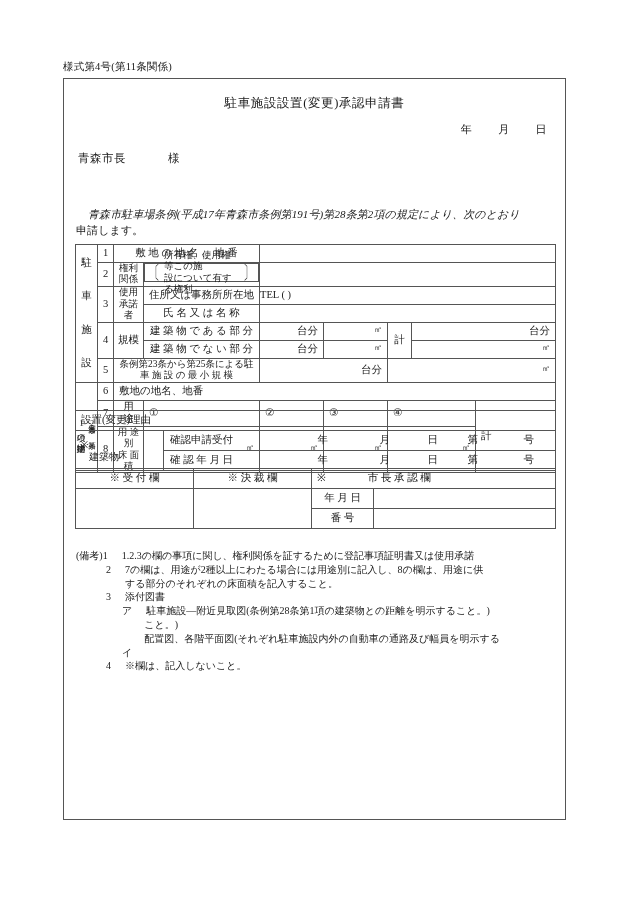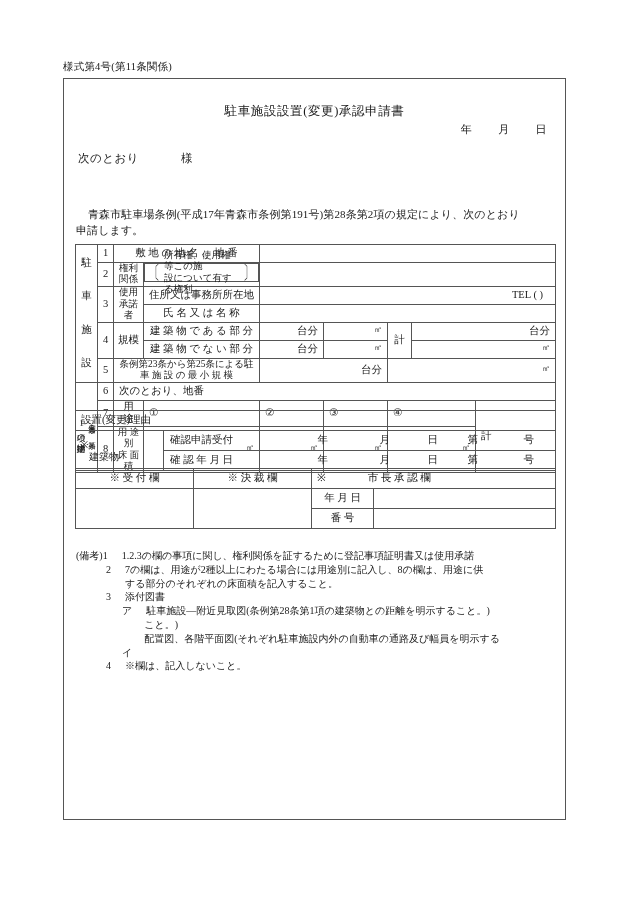--- a/index.html
+++ b/index.html
@@ -35,21 +35,21 @@
     left: 63px;
     top: 78px;
     width: 503px;
     height: 742px;
     border: 1px solid #555;
     box-sizing: border-box;
   }
   .title {
     position: absolute;
     left: 0; right: 0;
-    top: 24px;
+    top: 16px;
     text-align: center;
     font-size: 12.5px;
     letter-spacing: 0.6px;
   }
   .date-line {
     position: absolute;
     right: 18px;
     top: 43px;
     font-size: 11px;
     letter-spacing: 0.4px;
@@ -87,21 +87,21 @@
   }
   .intro {
     position: absolute;
     left: 12px;
     right: 12px;
     top: 128px;
     font-size: 11px;
     line-height: 1.45;
     letter-spacing: 0.1px;
   }
-  .intro .ind { display: block; text-indent: 12px; }
+  .intro .ind { display: block; text-indent: 12px; font-style: italic; }
 
   
   table.main {
     position: absolute;
     left: 11px;
     top: 165px;
     width: 480px;
     border-collapse: collapse;
     table-layout: fixed;
     font-size: 10.5px;
@@ -152,21 +152,21 @@
     padding-left: 2px;
   }
   .brk {
     font-size: 19px;
     line-height: 0.8;
     font-family: "Liberation Serif", serif;
     transform: scaleX(0.55);
     display: inline-block;
   }
   .sq { font-size: 8px; vertical-align: 2px; }
-  .tel { padding-right: 12px !important; text-align: right; }
+  .tel { padding-right: 12px !important; }
   .vlabel2 {
     font-size: 7.5px;
     line-height: 1.02;
     text-align: center;
     padding: 1px 0 !important;
   }
   .vcol-wrap {
     display: flex;
     flex-direction: row-reverse;
     justify-content: center;
@@ -248,21 +248,21 @@
 
   <div class="frame">
 
     <div class="title">駐車施設設置(変更)承認申請書</div>
 
     <div class="date-line">
       <span class="date-y">年</span><span class="date-m">月</span><span>日</span>
     </div>
 
     <div class="addressee">
-      <span>次のとおり</span><span class="sama">様</span>
+      <span>青森市長</span><span class="sama">様</span>
     </div>
 
 
     <div class="intro">
       <span class="ind">青森市駐車場条例(平成17年青森市条例第191号)第28条第2項の規定により、次のとおり</span>
       <span>申請します。</span>
     </div>
 
     <table class="main">
       <colgroup>
@@ -355,21 +355,21 @@
       </tr>
 
       <tr>
         <td class="vlabel2" rowspan="3">
           <div class="vcol-wrap">
             <span class="vcol">条例第28条第</span>
             <span class="vcol big">1項の建築物</span>
           </div>
         </td>
         <td class="num">6</td>
-        <td class="lft" colspan="7">次のとおり、地番</td>
+        <td class="lft" colspan="7">敷地の地名、地番</td>
       </tr>
 
       <tr>
         <td class="num">7</td>
         <td class="lbl ctr">用      途</td>
         <td class="lft"><span>①</span></td>
         <td class="lft"><span>②</span></td>
         <td class="lft"><span>③</span></td>
         <td class="lft" colspan="2"><span>④</span></td>
         <td class="lft" rowspan="2" style="vertical-align:middle">計</td>

